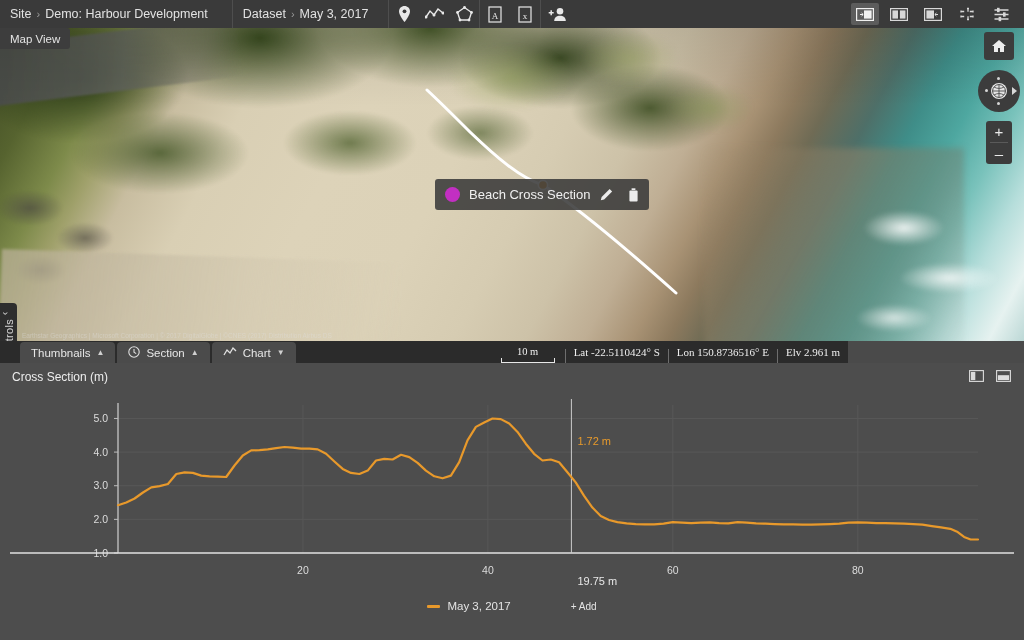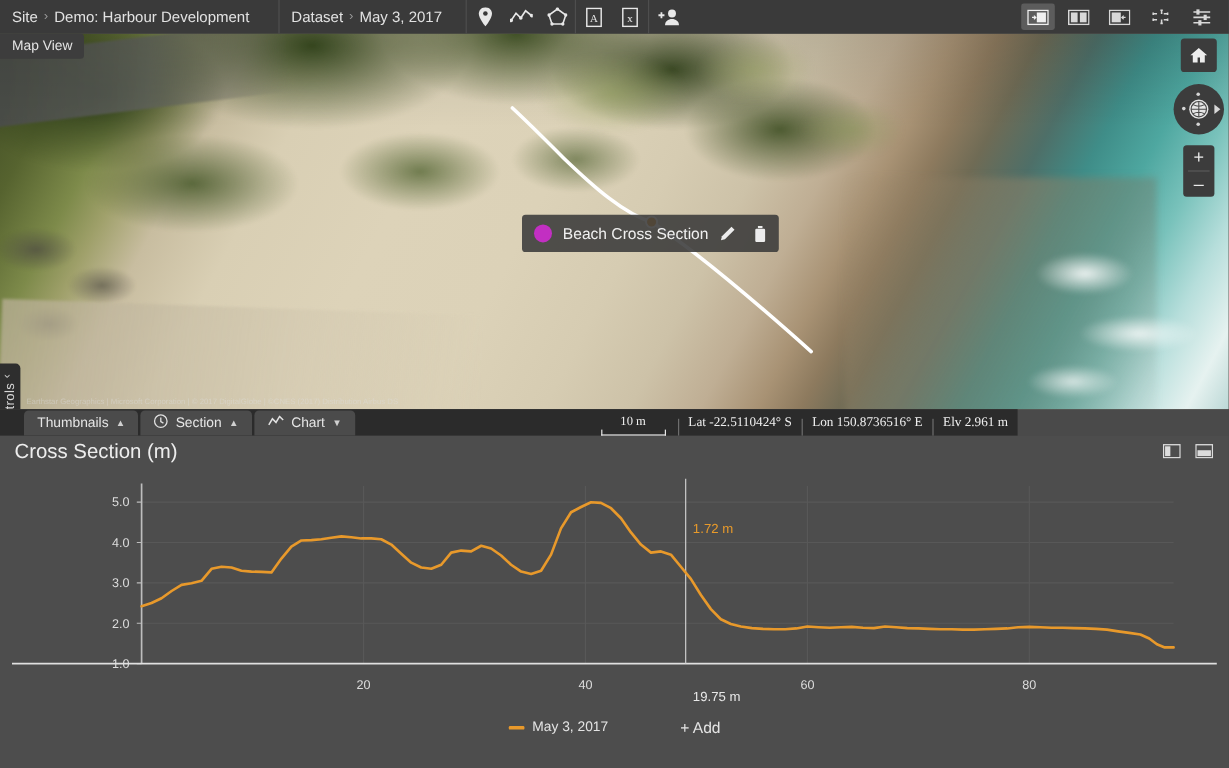--- a/index.html
+++ b/index.html
@@ -195,42 +195,42 @@
     width: 54px; height: 5px; border: 1px solid #e8e8e8; border-top: none; margin-top: 1px;
   }
 
   
   .chartpanel {
     position: absolute; top: 363px; left: 0; width: 1024px; height: 277px;
     background: #4d4d4d;
   }
   .chart-head {
     height: 28px; display: flex; align-items: center; padding: 0 12px;
-    color: #ededed; font-size: 17px; position: relative;
+    color: #ededed; font-size: 12px; position: relative;
   }
   .chart-head-btns { position: absolute; right: 10px; top: 4px; display: flex; gap: 5px; }
   .chbtn {
     width: 22px; height: 18px; display: flex; align-items: center; justify-content: center;
     border-radius: 2px;
   }
   .plot-wrap { position: relative; width: 1024px; height: 210px; }
   .plot-svg { position: absolute; left: 0; top: 0; }
   .cross-top-lbl {
     position: absolute; left: 562px; top: 44px; color: #e89a2b; font-size: 11px;
   }
   .cross-bot-lbl {
     position: absolute; left: 562px; top: 184px; color: #e8e8e8; font-size: 11px;
   }
   .legend {
     position: absolute; left: 0; top: 595px; width: 1024px; height: 22px;
     display: flex; align-items: center; justify-content: center; gap: 60px;
   }
   .leg-item { display: flex; align-items: center; gap: 7px; color: #e4e4e4; font-size: 11.5px; }
   .leg-swatch { width: 13px; height: 3px; background: #e8992b; border-radius: 1px; }
-  .leg-add { color: #e4e4e4; font-size: 13px; }
+  .leg-add { color: #e4e4e4; font-size: 10px; }
   .tick { fill: #dcdcdc; font-size: 10.5px; font-family: "Liberation Sans", sans-serif; }
 </style>
 </head>
 <body>
 
 <div id="app">
 
   <div class="topbar">
     <div class="crumbs">
       <span class="crumb">Site</span>

